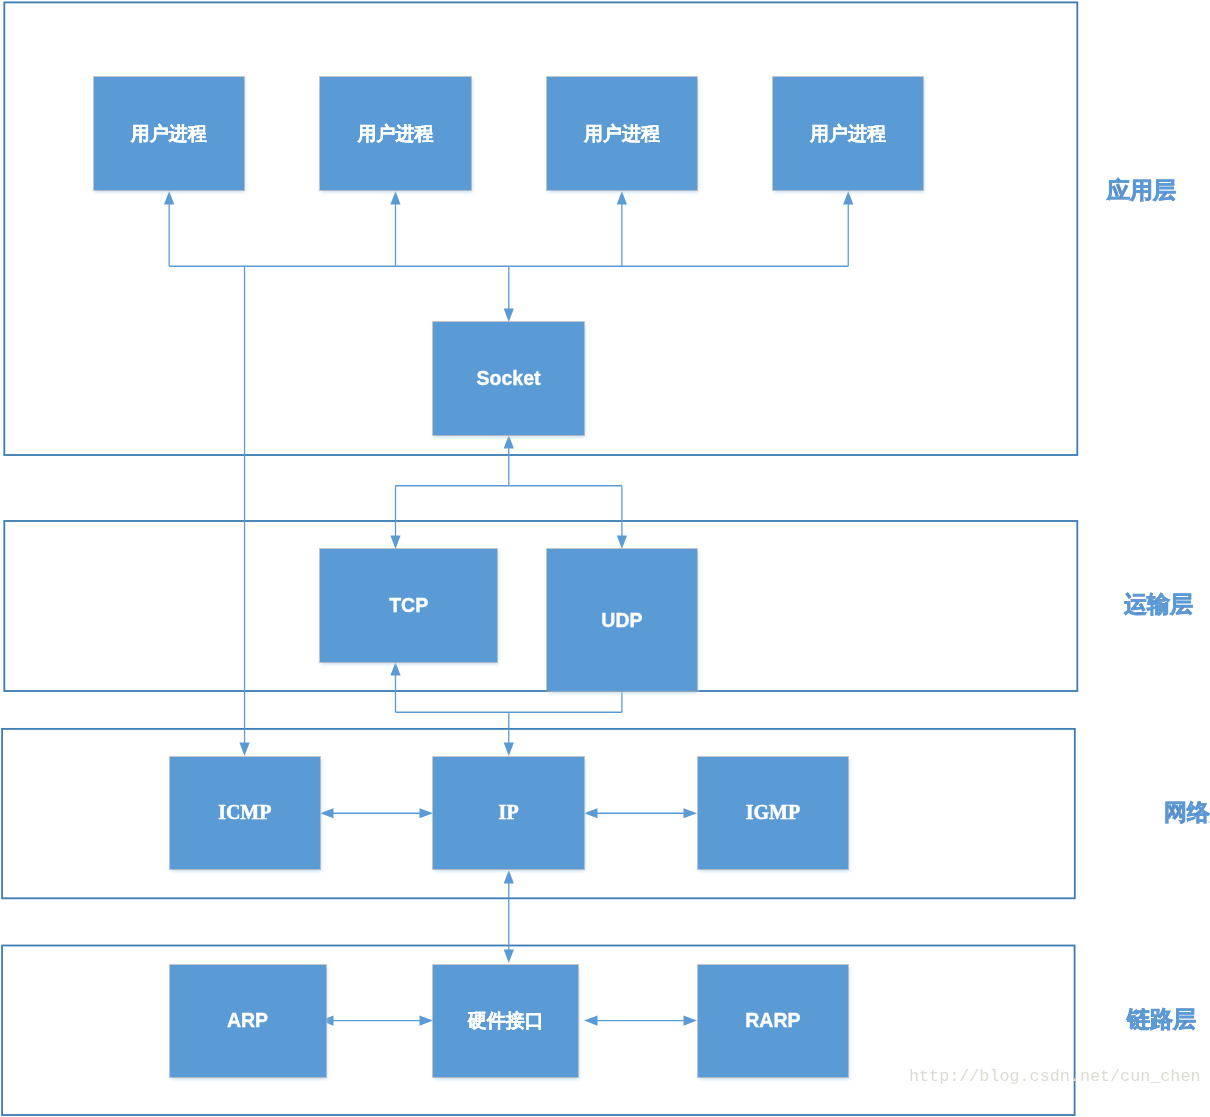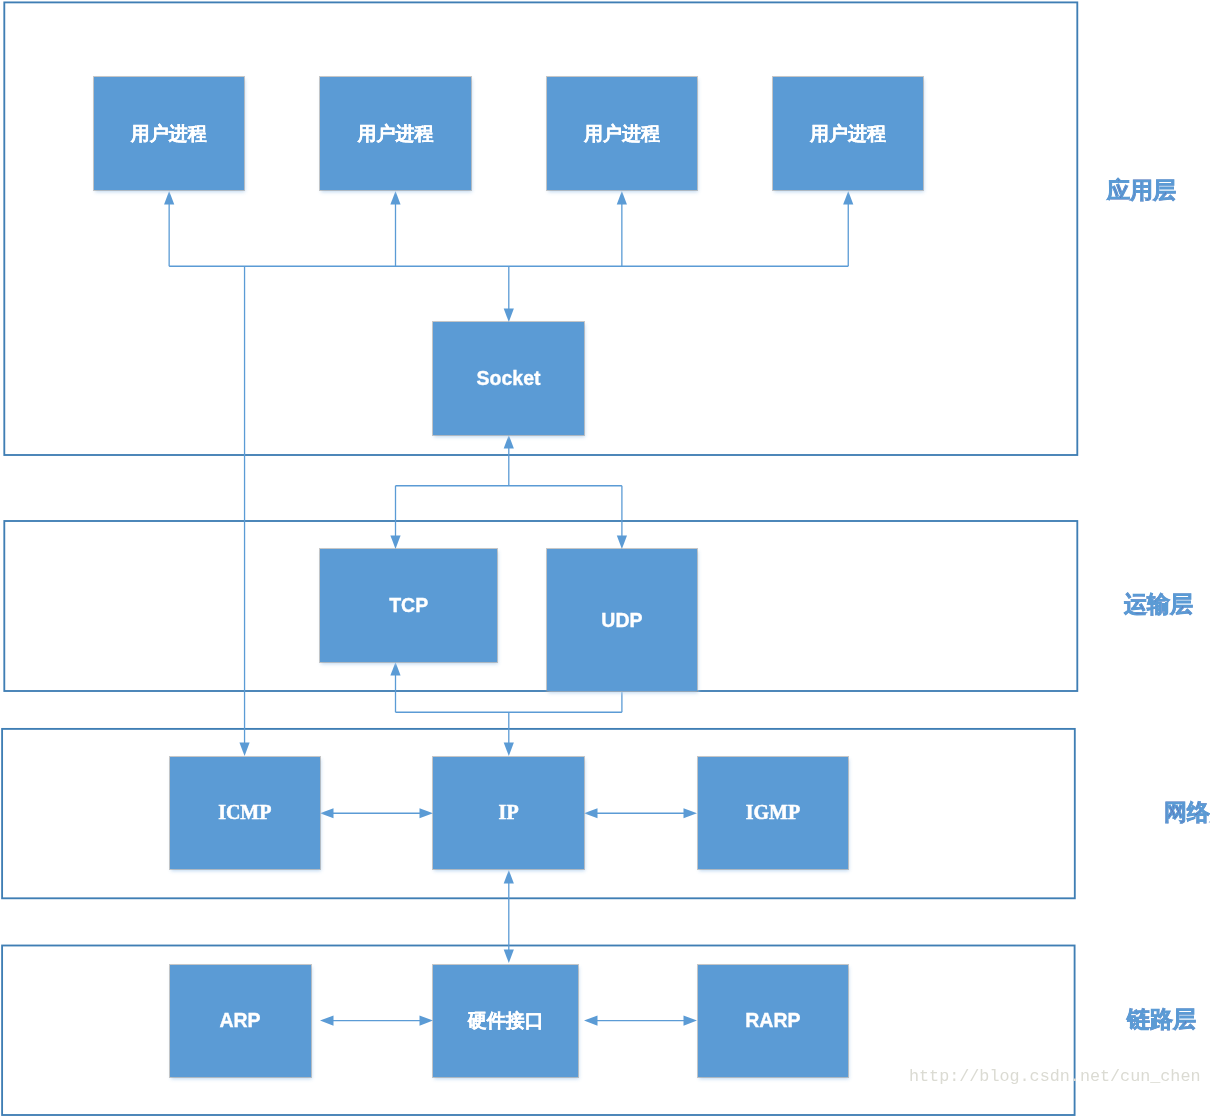--- a/index.html
+++ b/index.html
@@ -117,21 +117,21 @@
   <div class="node t-serif" style="left:169.5px;top:756.6px;width:150.6px;height:112.8px;">
     <span>ICMP</span>
   </div>
   <div class="node t-serif" style="left:433.3px;top:756.6px;width:150.6px;height:112.8px;">
     <span>IP</span>
   </div>
   <div class="node t-serif" style="left:697.6px;top:756.6px;width:150.6px;height:112.8px;">
     <span>IGMP</span>
   </div>
 
-  <div class="node t-sans" style="left:169.5px;top:964.5px;width:141px;height:112.8px;">
+  <div class="node t-sans" style="left:169.5px;top:964.5px;width:156px;height:112.8px;">
     <span>ARP</span>
   </div>
   <div class="node t-cn" style="left:433.3px;top:964.5px;width:145px;height:112.8px;">
     <span>硬件接口</span>
   </div>
   <div class="node t-sans" style="left:697.6px;top:964.5px;width:150.6px;height:112.8px;">
     <span>RARP</span>
   </div>
 
   <div class="layer-label" style="left:1107px;top:179px;">应用层</div>

